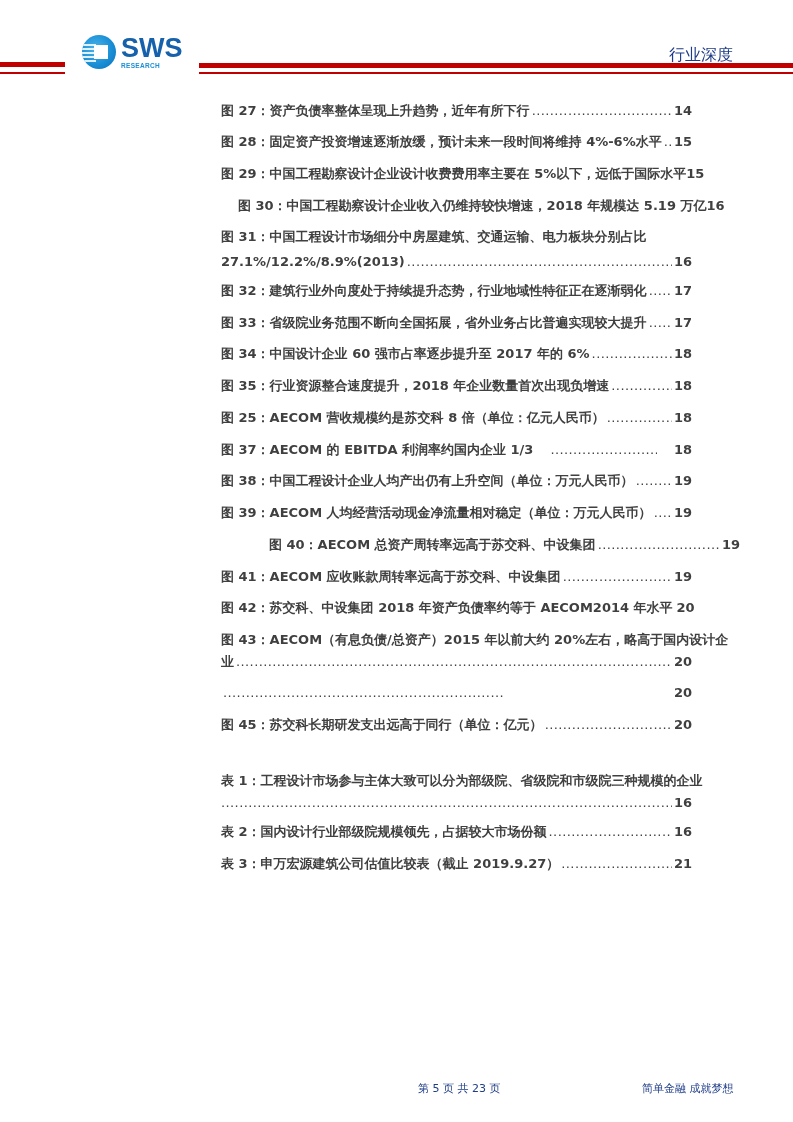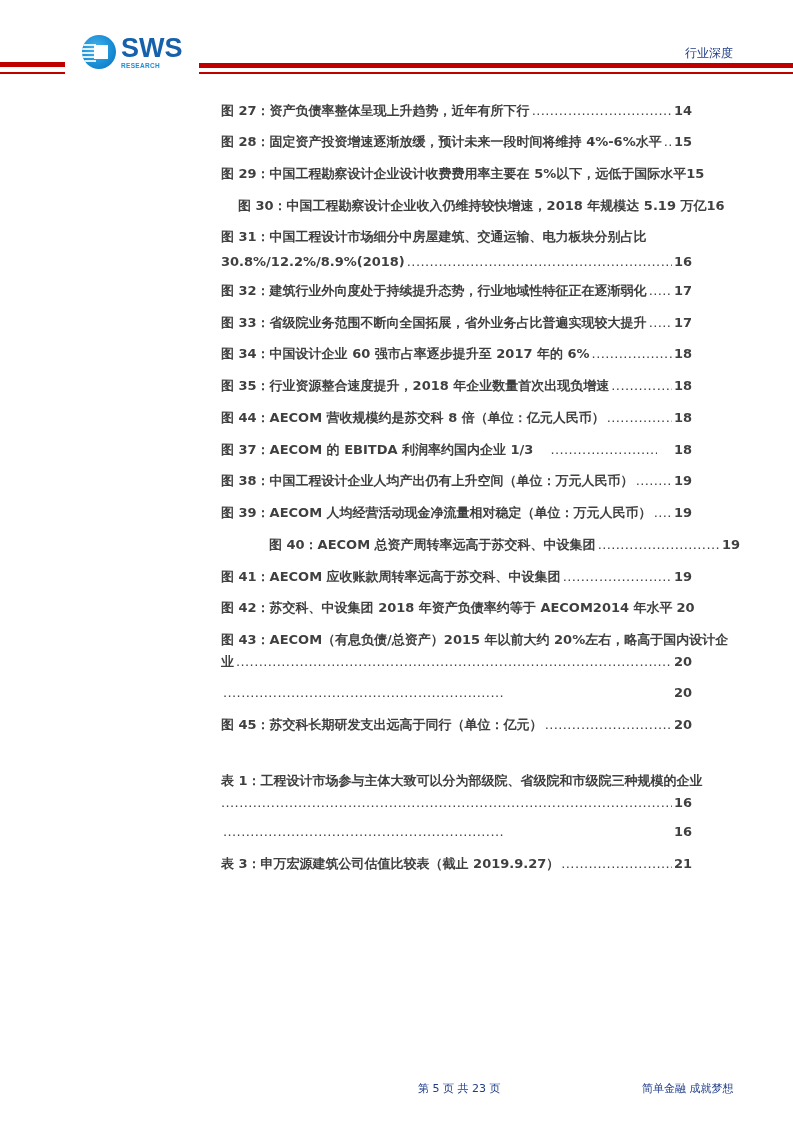--- a/index.html
+++ b/index.html
@@ -11,21 +11,21 @@
   .red-line-thin { position: absolute; height: 2px; background: #c00000; }
   .logo { position: absolute; left: 82px; top: 33px; width: 105px; height: 38px; display: flex; align-items: center; }
   .logo-mark { width: 34px; height: 34px; border-radius: 50%;
                background: radial-gradient(circle at 40% 40%, #49b4ea 0%, #1a8fd6 55%, #0a6fb8 100%);
                position: relative; overflow: hidden; }
   .logo-mark .stripe { position: absolute; left: 0; height: 2px; background: #ffffff; opacity: 0.85; }
   .logo-mark .square { position: absolute; left: 12px; top: 10px; width: 14px; height: 14px; background: #ffffff; }
   .logo-text { margin-left: 5px; display: flex; flex-direction: column; line-height: 1; }
   .logo-sws { font-family: "Liberation Sans", sans-serif; font-weight: bold; font-size: 27px; color: #1561ab; letter-spacing: 0px; }
   .logo-research { font-family: "Liberation Sans", sans-serif; font-weight: bold; font-size: 6.5px; color: #1a8fd6; letter-spacing: 0.3px; margin-top: 1px; }
-  .header-tag { position: absolute; right: 60px; top: 45px; font-size: 12px; color: #1f3c88; }
+  .header-tag { position: absolute; right: 60px; top: 45px; font-size: 16px; color: #1f3c88; }
 
   .toc { position: absolute; left: 221px; top: 100px; width: 486px; }
   .entry { font-size: 13px; font-weight: bold; color: #404040; line-height: 22px; }
   .entry-row { display: flex; align-items: baseline; white-space: nowrap; }
   .entry-row .title { flex: 0 0 auto; }
   .entry-row .dots { flex: 1 1 auto; overflow: hidden; margin: 0 2px; letter-spacing: 0.4px; color: #404040; font-weight: normal; }
   .entry-row .page { flex: 0 0 auto; }
   .entry-wrap-first { white-space: nowrap; }
 
   .footer-page { position: absolute; left: 418px; top: 1081px; font-size: 11px; color: #1f3c88; }
@@ -86,21 +86,21 @@
   <div class="entry" style="position:absolute; top:95px;padding-left:17px;">
     <div class="entry-row" style="width:486px;">
         <span class="title">图 30：中国工程勘察设计企业收入仍维持较快增速，2018 年规模达 5.19 万亿</span>
         <span class="page">16</span>
       </div>
   </div>
 
   <div class="entry" style="position:absolute; top:126px;">
     <div class="entry-wrap-first">图 31：中国工程设计市场细分中房屋建筑、交通运输、电力板块分别占比</div>
     <div class="entry-row" style="width:471px; margin-top:3px;">
-        <span class="title">30.8%/12.2%/8.9%(2018)</span>
+        <span class="title">27.1%/12.2%/8.9%(2013)</span>
         <span class="dots">................................................................................................</span>
         <span class="page">16</span>
       </div>
   </div>
 
   <div class="entry" style="position:absolute; top:180px;">
     <div class="entry-row" style="width:471px;">
         <span class="title">图 32：建筑行业外向度处于持续提升态势，行业地域性特征正在逐渐弱化</span>
         <span class="dots">..........</span>
         <span class="page">17</span>
@@ -126,21 +126,21 @@
   <div class="entry" style="position:absolute; top:275px;">
     <div class="entry-row" style="width:471px;">
         <span class="title">图 35：行业资源整合速度提升，2018 年企业数量首次出现负增速</span>
         <span class="dots">..............................................................</span>
         <span class="page">18</span>
       </div>
   </div>
 
   <div class="entry" style="position:absolute; top:307px;">
     <div class="entry-row" style="width:471px;">
-        <span class="title">图 44：AECOM 营收规模约是苏交科 8 倍（单位：亿元人民币）</span>
+        <span class="title">图 25：AECOM 营收规模约是苏交科 8 倍（单位：亿元人民币）</span>
         <span class="dots">..............................................................</span>
         <span class="page">18</span>
       </div>
   </div>
 
   <div class="entry" style="position:absolute; top:339px;">
     <div class="entry-row" style="width:471px;gap:15px;">
         <span class="title">图 37：AECOM 的 EBITDA 利润率约国内企业 1/3</span>
         <span class="dots">..............................................................</span>
         <span class="page">18</span>
@@ -214,20 +214,21 @@
   <div class="entry" style="position:absolute; top:670px;">
     <div class="entry-wrap-first">表 1：工程设计市场参与主体大致可以分为部级院、省级院和市级院三种规模的企业</div>
     <div class="entry-row" style="width:471px; margin-top:0px;">
         <span class="dots" style="margin-left:0;">........................................................................................................................</span>
         <span class="page">16</span>
       </div>
   </div>
 
   <div class="entry" style="position:absolute; top:721px;">
     <div class="entry-row" style="width:471px;">
+        <span class="title">表 2：国内设计行业部级院规模领先，占据较大市场份额</span>
         <span class="dots">..............................................................</span>
         <span class="page">16</span>
       </div>
   </div>
 
   <div class="entry" style="position:absolute; top:753px;">
     <div class="entry-row" style="width:471px;">
         <span class="title">表 3：申万宏源建筑公司估值比较表（截止 2019.9.27）</span>
         <span class="dots">..............................................................</span>
         <span class="page">21</span>

